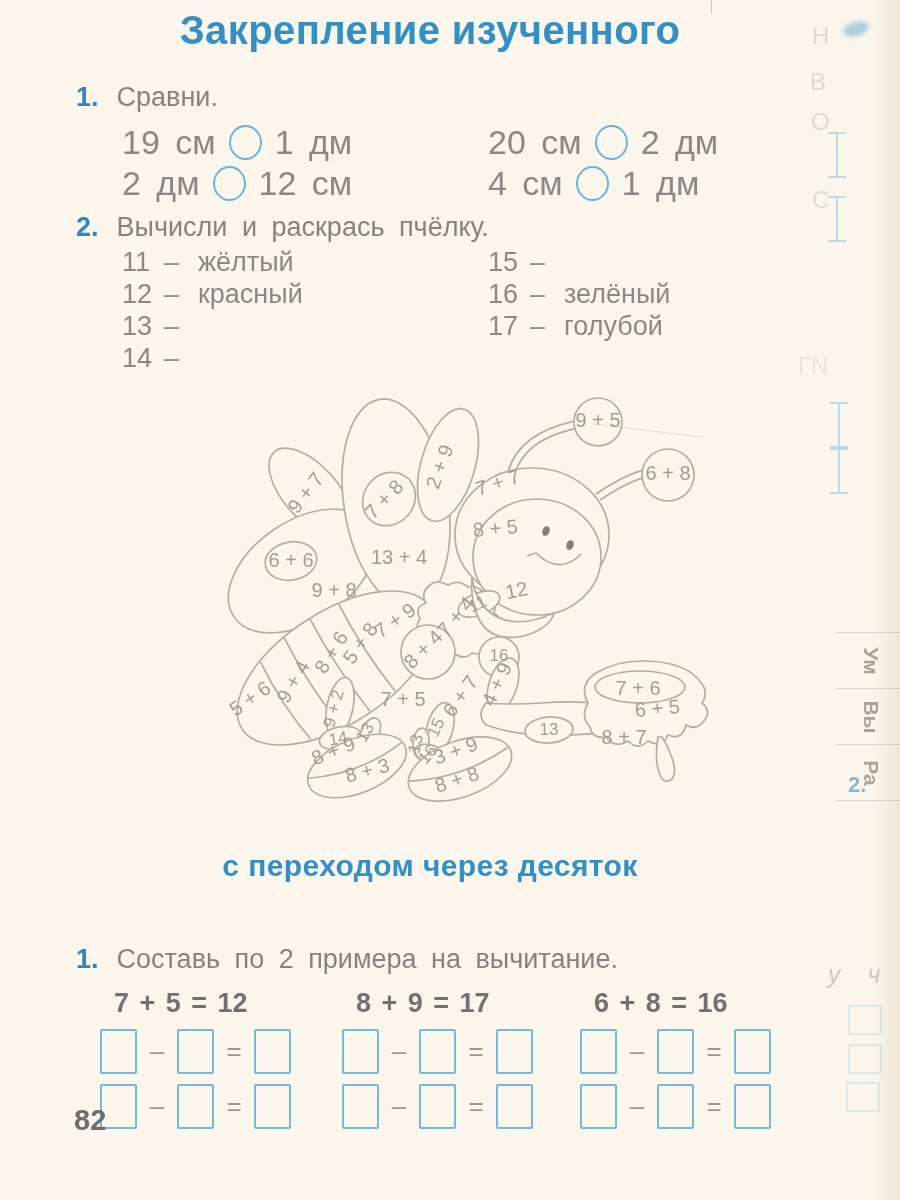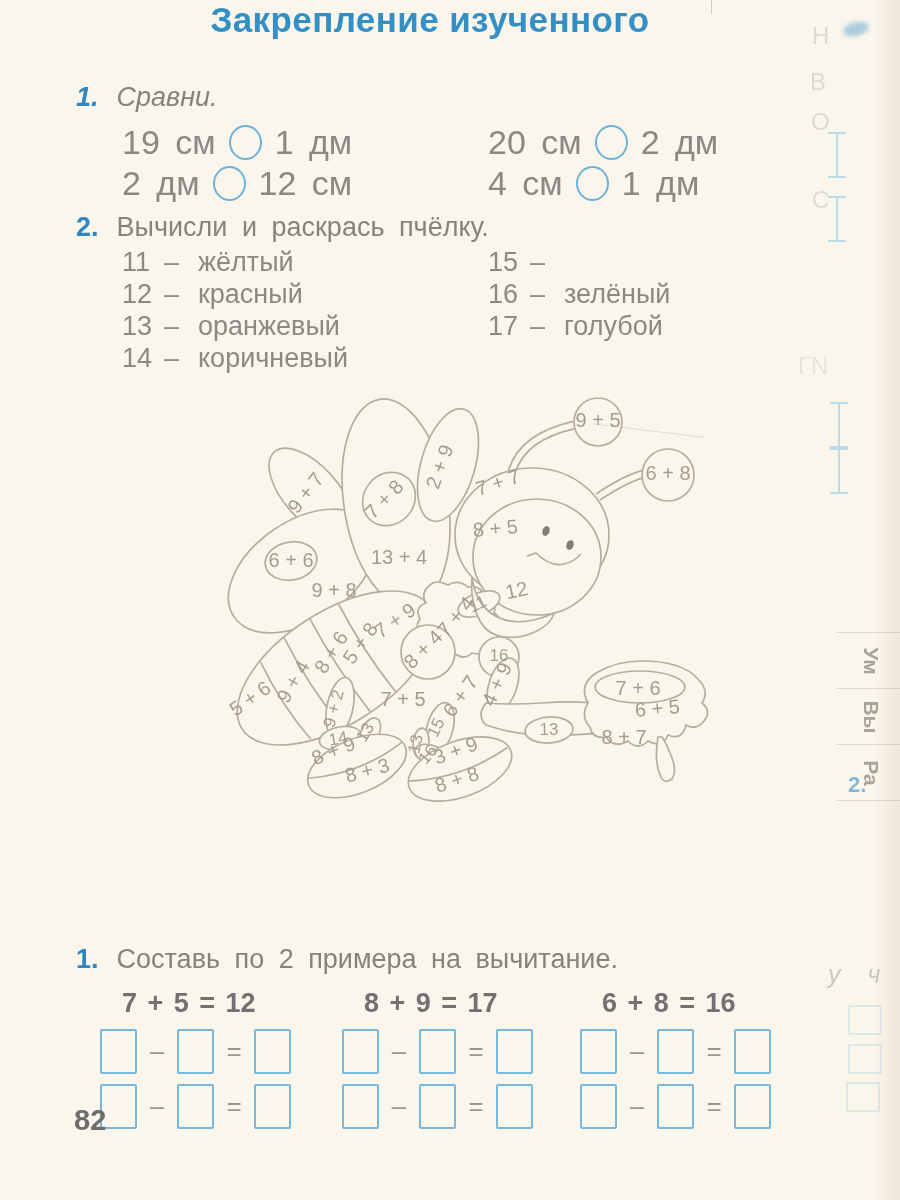--- a/index.html
+++ b/index.html
@@ -7,21 +7,21 @@
     width:900px;height:1200px;position:relative;overflow:hidden;
     background:#fbf6ec;
     font-family:"Liberation Sans",sans-serif;
   }
   .abs{position:absolute;}
   
   .sec-title{
     position:absolute;left:0;right:40px;text-align:center;
     font-weight:bold;color:#338fc4;letter-spacing:.4px;
   }
-  .t1{top:0;font-size:35px;}
+  .t1{top:8px;font-size:40px;}
   .t2{top:846px;font-size:30px;line-height:40px;}
   
   .ex-line{position:absolute;white-space:nowrap;}
   .ex-num{color:#2f86c0;font-weight:bold;font-size:27px;margin-right:18px;}
   .ex-prompt{color:#85827f;font-size:27px;word-spacing:7px;}
   
   .cmp-col{position:absolute;color:#8b8885;font-size:34px;}
   .cmp{display:flex;align-items:center;height:41px;word-spacing:6px;}
   .cmp .circle{
     width:29px;height:31px;border:2px solid #6db2da;border-radius:50%;
@@ -32,21 +32,21 @@
   .leg{display:flex;height:32px;align-items:center;}
   .leg-n{width:42px;}
   .leg-d{width:34px;color:#918e8b;}
   
   svg text{font-family:"Liberation Sans",sans-serif;font-size:20px;fill:#a59c8f;text-anchor:middle;}
   svg text.sm{font-size:17px;}
   .beeline{fill:#fbf6ec;stroke:#b6ada1;stroke-width:1.7;}
   .beeline-n{fill:none;stroke:#b6ada1;stroke-width:1.7;}
   
   .sub-col{position:absolute;width:230px;}
-  .sub-eq{font-size:27px;font-weight:bold;color:#717171;word-spacing:3px;margin-left:22px;}
+  .sub-eq{font-size:27px;font-weight:bold;color:#717171;word-spacing:3px;margin-left:14px;}
   .brow{display:flex;align-items:center;gap:11px;margin:9px 0 0 0;height:46px;}
   .box{width:33px;height:41px;border:2px solid #79b6dc;border-radius:2px;flex:none;background:transparent;}
   .sign{color:#989693;font-size:26px;width:18px;text-align:center;}
   
   .pagenum{position:absolute;left:74px;top:1104px;font-size:29px;font-weight:bold;color:#6d6d6d;}
   
   .edge-shade{position:absolute;right:0;top:0;bottom:0;width:28px;
     background:linear-gradient(to right,rgba(0,0,0,0),rgba(176,148,118,.16));}
   .tick{position:absolute;width:18px;height:42px;opacity:.55;
     border-top:2px solid #8ec4e4;border-bottom:2px solid #8ec4e4;
@@ -63,21 +63,21 @@
   .ghostbox{position:absolute;width:30px;height:26px;border:2px solid rgba(140,190,225,.25);}
   .crease{position:absolute;left:711px;top:0;width:1px;height:14px;background:rgba(150,140,130,.4);}
   .scratch{position:absolute;left:592px;top:430px;width:112px;height:1px;
     background:rgba(170,160,150,.3);transform:rotate(7deg);}
 </style>
 </head>
 <body>
 
 <div class="sec-title t1">Закрепление изученного</div>
 
-<div class="ex-line" style="left:76px;top:82px;font-style:italic;">
+<div class="ex-line" style="left:76px;top:82px;">
   <span class="ex-num">1.</span><span class="ex-prompt">Сравни.</span>
 </div>
 
 <div class="cmp-col" style="left:122px;top:122px;">
   <div class="cmp">
     <span>19 см</span>
     <span class="circle"></span>
     <span>1 дм</span>
   </div>
   <div class="cmp">
@@ -111,26 +111,24 @@
       <span>жёлтый</span>
     </div>
   <div class="leg">
       <span class="leg-n">12</span>
       <span class="leg-d">–</span>
       <span>красный</span>
     </div>
   <div class="leg">
       <span class="leg-n">13</span>
       <span class="leg-d">–</span>
-      <span>оранжевый</span>
     </div>
   <div class="leg">
       <span class="leg-n">14</span>
       <span class="leg-d">–</span>
-      <span>коричневый</span>
     </div>
 </div>
 
 <div class="leg-col" style="left:488px;top:246px;">
   <div class="leg">
       <span class="leg-n">15</span>
       <span class="leg-d">–</span>
     </div>
   <div class="leg">
       <span class="leg-n">16</span>
@@ -243,20 +241,21 @@
     <text transform="translate(268 372) rotate(-20)">3 + 9</text>
     <text transform="translate(269 401) rotate(-18)">8 + 8</text>
     <text class="sm" transform="translate(359 350)">13</text>
     <text transform="translate(448 310)">7 + 6</text>
     <text transform="translate(468 330) rotate(-5)">6 + 5</text>
     <text transform="translate(434 359)">8 + 7</text>
   </g>
 </svg>
 
 <div class="sec-title t2">
+  <div>с переходом через десяток</div>
 </div>
 
 <div class="ex-line" style="left:76px;top:944px;text-align:right;">
   <span class="ex-num">1.</span><span class="ex-prompt">Составь по 2 примера на вычитание.</span>
 </div>
 
 <div class="sub-col" style="left:100px;top:988px;">
   <div class="sub-eq">7 + 5 = 12</div>
   <div class="brow">
     <span class="box"></span>

